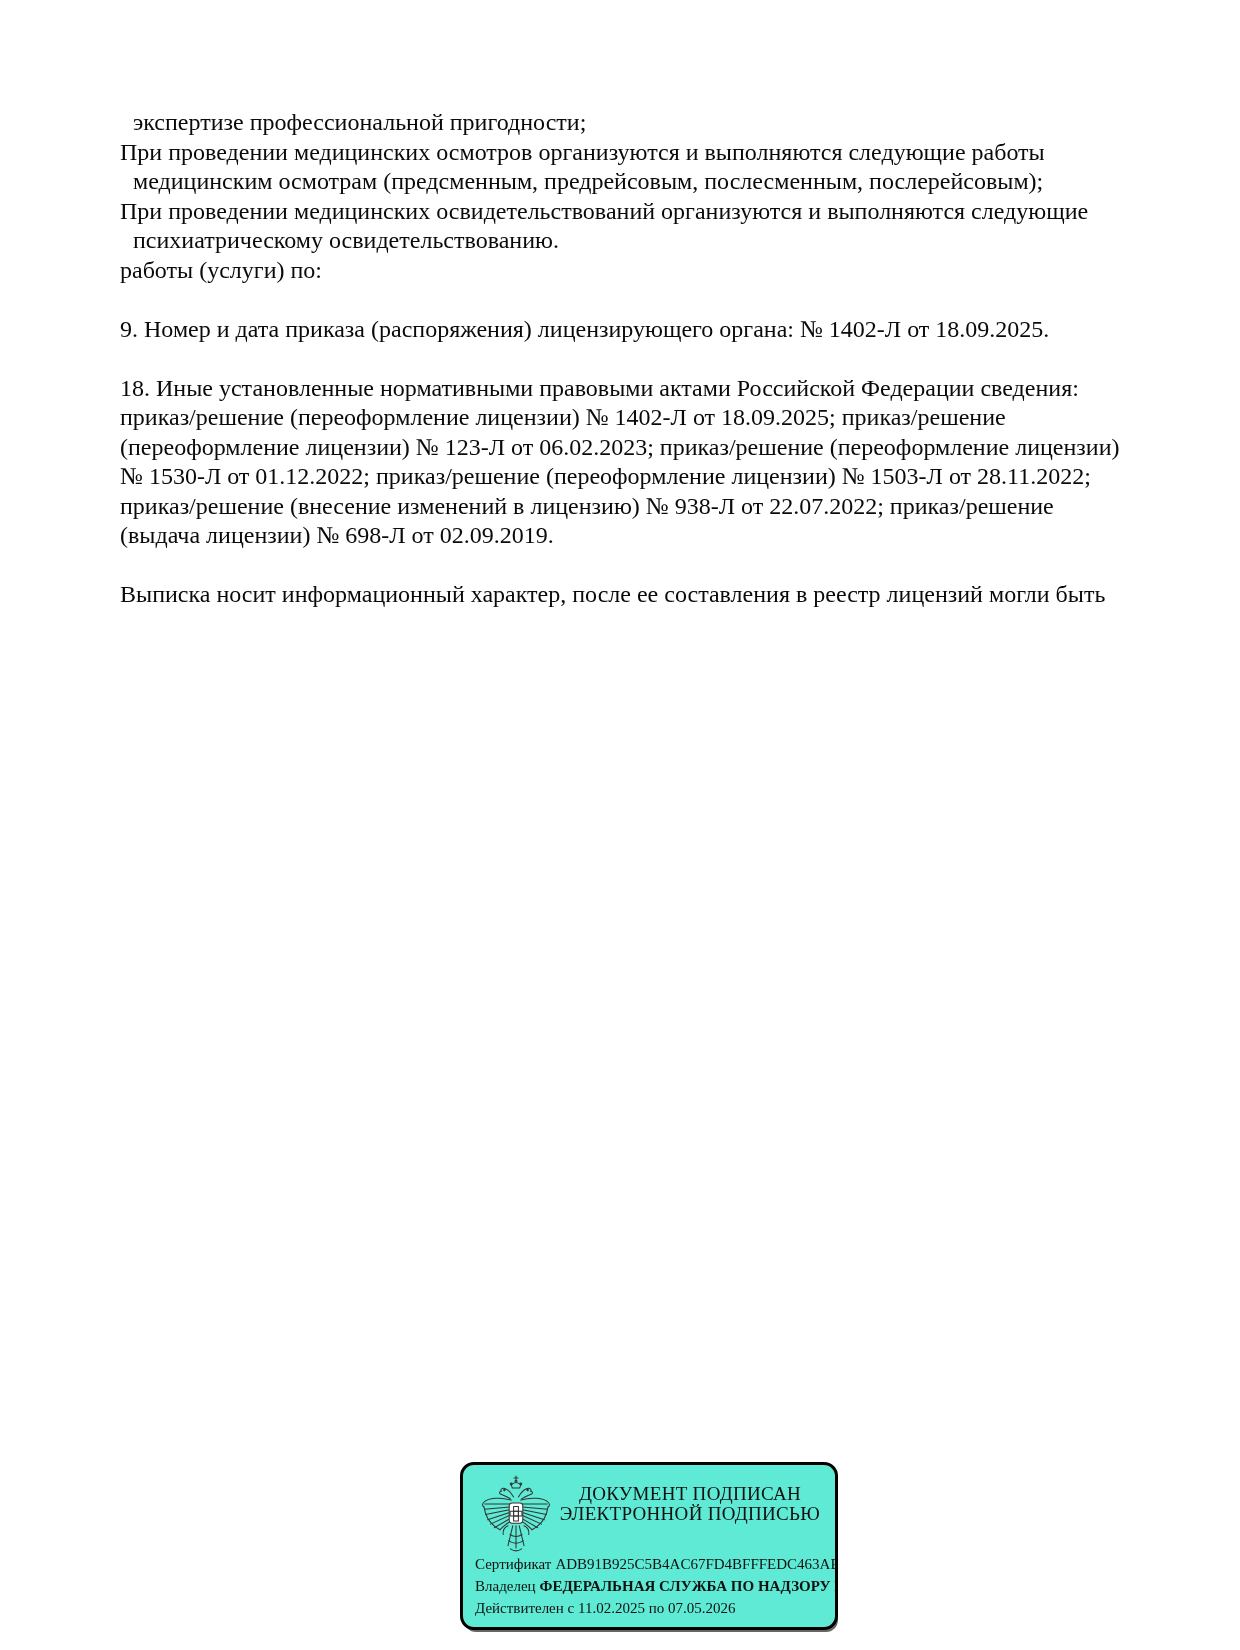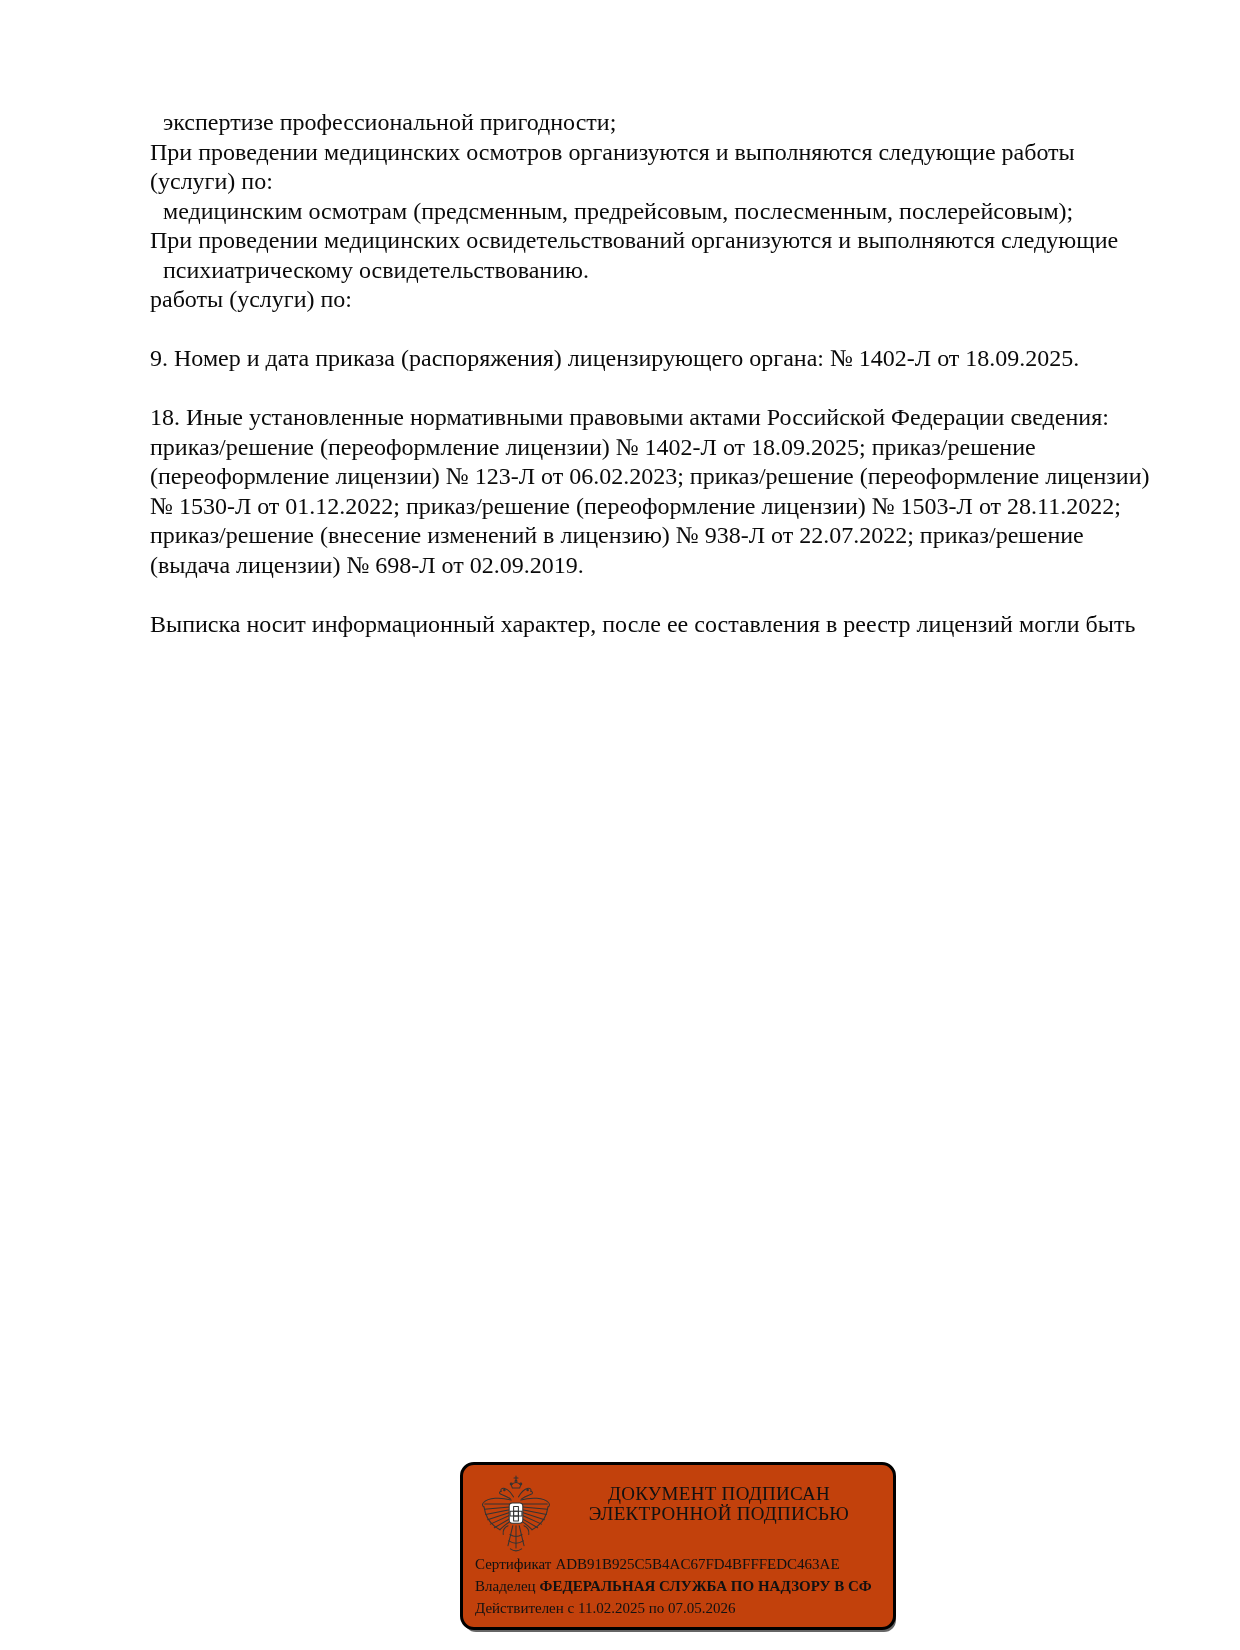--- a/index.html
+++ b/index.html
@@ -4,31 +4,31 @@
 <style>
   html,body{margin:0;padding:0;}
   body{
     width:1240px;height:1650px;position:relative;
     background:#ffffff;overflow:hidden;
     font-family:"Liberation Serif", serif;
     color:#0a0a0a;
   }
   
   .doc{
-    position:absolute;left:150px;top:108px;width:1070px;
+    position:absolute;left:120px;top:108px;width:1070px;
     font-size:24px;line-height:29.5px;
   }
   .tl{white-space:nowrap;height:29.5px;}
   .tl.ind{padding-left:13px;}
   .tl.blank{height:29.5px;}
   
   .stamp{
-    position:absolute;left:460px;top:1462px;width:436px;height:168px;
+    position:absolute;left:460px;top:1462px;width:378px;height:168px;
     box-sizing:border-box;border:3px solid #000;border-radius:14px;
-    background:#c2410c;overflow:hidden;
+    background:#5eead4;overflow:hidden;
     box-shadow:2px 4px 0 -2px #666;
   }
   .emblem{position:absolute;left:13px;top:7px;width:80px;height:85px;}
   .stamp-title{
     position:absolute;left:96px;right:14px;top:19px;
     text-align:center;font-size:19px;line-height:19.5px;
     letter-spacing:0.3px;color:#111;
   }
   .s-line{
     position:absolute;left:12px;right:0;
@@ -39,21 +39,20 @@
   .s-cert{top:90px;}
   .s-owner{top:112px;}
   .s-valid{top:134px;}
 </style>
 </head>
 <body>
 
 <div class="doc">
   <div class="tl ind">экспертизе профессиональной пригодности;</div>
   <div class="tl">При проведении медицинских осмотров организуются и выполняются следующие работы</div>
-  <div class="tl">(услуги) по:</div>
   <div class="tl ind">медицинским осмотрам (предсменным, предрейсовым, послесменным, послерейсовым);</div>
   <div class="tl">При проведении медицинских освидетельствований организуются и выполняются следующие</div>
   <div class="tl ind">психиатрическому освидетельствованию.</div>
   <div class="tl">работы (услуги) по:</div>
 
   <div class="tl blank"></div>
 
   <div class="tl">9. Номер и дата приказа (распоряжения) лицензирующего органа: № 1402-Л от 18.09.2025.</div>
 
   <div class="tl blank"></div>

